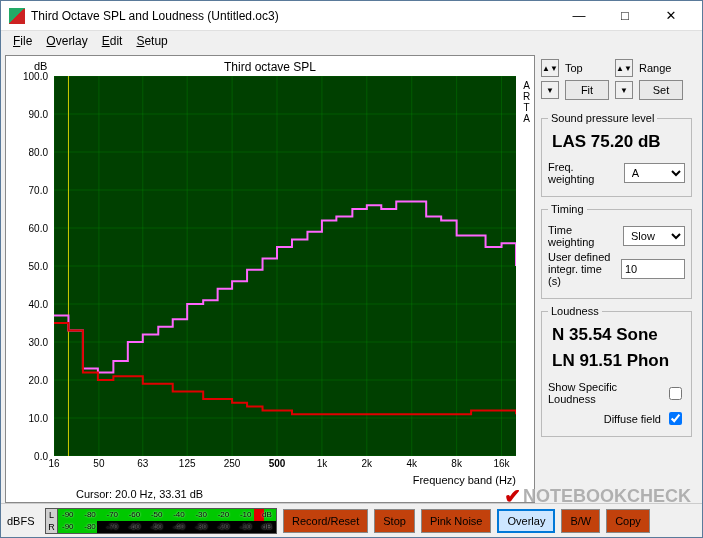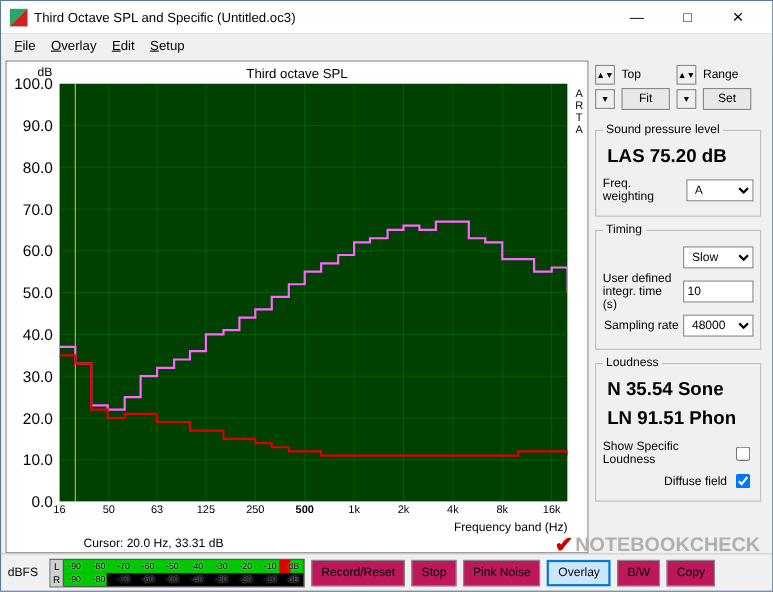--- a/index.html
+++ b/index.html
@@ -96,21 +96,21 @@
   .y-ticks {
     position: absolute;
     left: 10px;
     top: 20px;
     bottom: 46px;
     width: 34px;
   }
   .y-tick {
     position: absolute;
     right: 2px;
-    font-size: 14px;
+    font-size: 10px;
     transform: translateY(-50%);
   }
   .x-ticks {
     position: absolute;
     left: 48px;
     right: 18px;
     bottom: 30px;
     height: 14px;
   }
   .x-tick {
@@ -258,21 +258,21 @@
     padding: 0 4px;
     font-size:8px;
     color:#000;
     align-items:center;
     pointer-events:none;
   }
   .meter-ticks span { background: rgba(200,200,200,0); text-shadow: 0 0 2px #fff; }
   .btn {
     height: 24px;
     border: 1px solid #888;
-    background: #be185d;
+    background: #c2410c;
     font-size: 11px;
     padding: 0 8px;
   }
   .btn.toggled {
     border: 2px solid #0078d7;
     background: #cde6ff;
   }
   .watermark {
     position: absolute;
     right: 12px;
@@ -289,21 +289,21 @@
   .wm-check {
     color:#c00;
     font-size:20px;
   }
 </style>
 </head>
 <body>
 
 <div class="titlebar">
   <div class="titlebar-icon"></div>
-  <div class="titlebar-title">Third Octave SPL and Specific (Untitled.oc3)</div>
+  <div class="titlebar-title">Third Octave SPL and Loudness (Untitled.oc3)</div>
   <div class="win-controls">
     <div class="win-btn">—</div>
     <div class="win-btn">□</div>
     <div class="win-btn close">✕</div>
   </div>
 </div>
 
 <div class="menubar">
   <div class="menu-item"><u>F</u><span></span>ile</div>
   <div class="menu-item"><u>O</u>verlay</div>
@@ -397,33 +397,28 @@
         <label>Freq. weighting</label>
         <select>
           <option>A</option>
         </select>
       </div>
     </fieldset>
 
     <fieldset>
       <legend>Timing</legend>
       <div class="row">
+        <label>Time weighting</label>
         <select>
           <option>Slow</option>
         </select>
       </div>
       <div class="row">
         <label>User defined integr. time (s)</label>
         <input type="text" value="10" style="">
-      </div>
-      <div class="row">
-        <label>Sampling rate</label>
-        <select>
-          <option>48000</option>
-        </select>
       </div>
     </fieldset>
 
     <fieldset style="position:relative">
       <legend>Loudness</legend>
       <div class="big-reading">N 35.54 Sone</div>
       <div class="big-reading" style="padding-top:0">LN 91.51 Phon</div>
       <div class="chk-row">
         <label>Show Specific Loudness</label>
         <input type="checkbox" style="">

